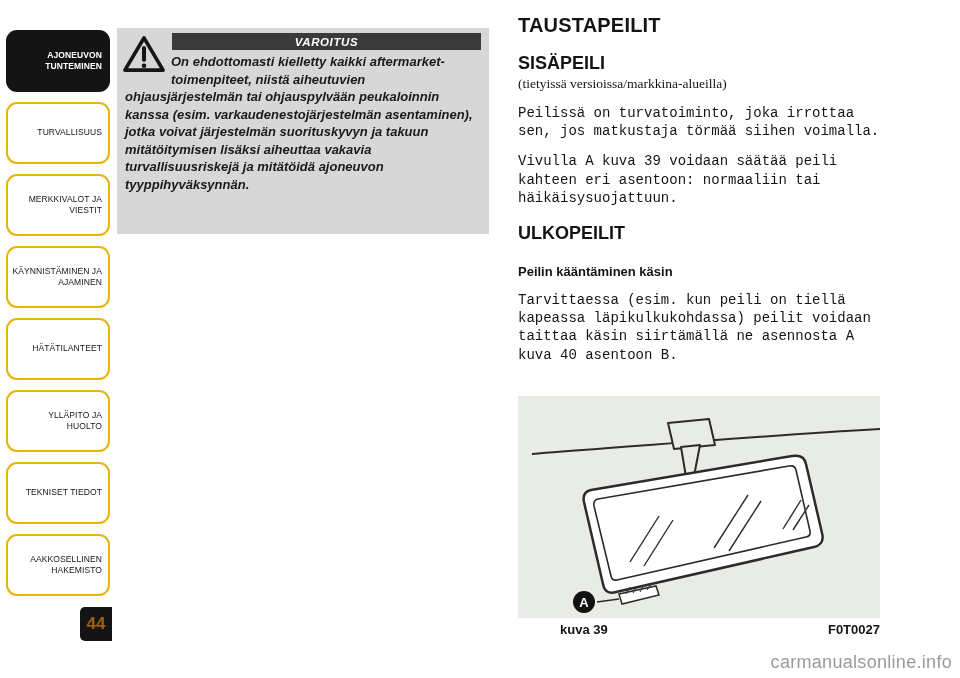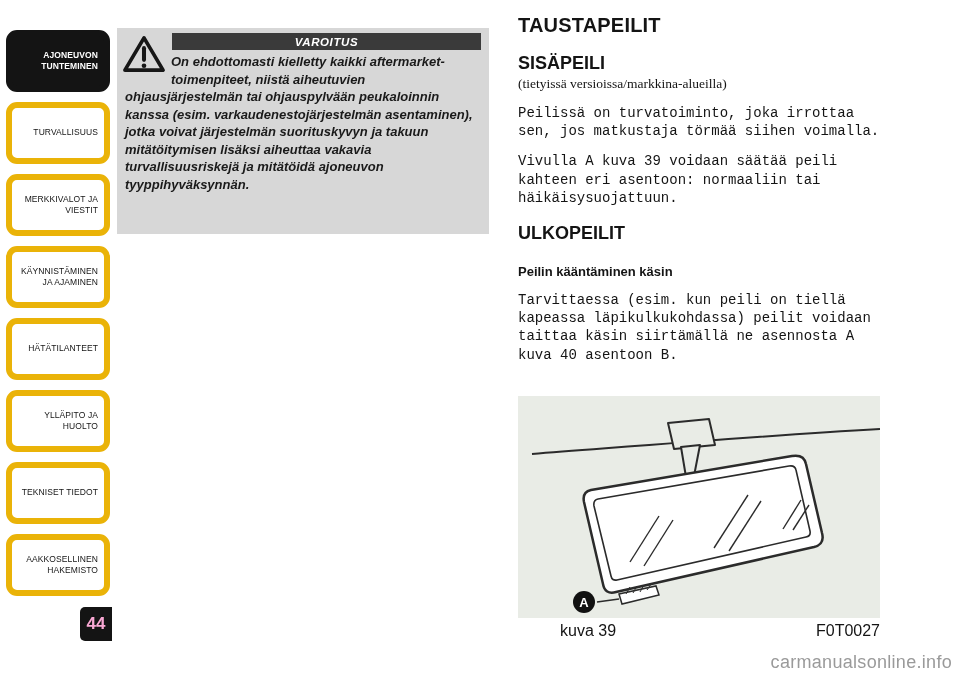--- a/index.html
+++ b/index.html
@@ -2,26 +2,26 @@
 <html><head>
 <meta charset="utf-8">
 <style>
   * { margin:0; padding:0; box-sizing:border-box; }
   html,body { width:960px; height:678px; }
   body { background:#ffffff; font-family:"Liberation Sans", sans-serif; color:#141414; overflow:hidden; }
   .page { position:relative; width:960px; height:678px; background:#ffffff; }
 
   
   .sidebar { position:absolute; left:6px; top:30px; width:104px; display:flex; flex-direction:column; gap:10px; }
-  .tab { height:62px; border:6px solid #eab308; border-radius:11px; background:#ffffff;
+  .tab { height:62px; border:2px solid #eab308; border-radius:11px; background:#ffffff;
          display:flex; align-items:center; justify-content:flex-end; text-align:right;
          padding:2px 6px 2px 4px; font-size:8.5px; line-height:1.35; color:#141414; letter-spacing:0.1px; }
   .tab.active { background:#141414; border-color:#141414; color:#ffffff; font-weight:bold; }
   .page-num { position:absolute; left:80px; top:607px; width:32px; height:34px; background:#141414;
-              color:#f9a8d4; font-size:17px; font-weight:bold; display:flex; align-items:center;
+              color:#a16207; font-size:17px; font-weight:bold; display:flex; align-items:center;
               justify-content:center; border-radius:5px 0 0 5px; }
 
   
   .warning { position:absolute; left:117px; top:28px; width:372px; height:206px; background:#d7d7d7; padding:5px 8px 8px 8px; }
   .warning-header { margin-left:47px; height:17px; background:#3a3a3a; color:#ffffff; font-style:italic;
                     font-weight:bold; font-size:11.5px; display:flex; align-items:center; justify-content:center;
                     letter-spacing:0.6px; }
   .warning-triangle { position:absolute; left:5px; top:6px; }
   .warning-body { font-weight:bold; font-style:italic; font-size:13px; line-height:1.35; margin-top:3px; color:#1a1a1a; }
   .w-float { float:left; width:46px; height:30px; }
@@ -31,21 +31,21 @@
   .content-title { font-size:20px; font-weight:bold; letter-spacing:0.2px; }
   .section-head { font-size:18px; font-weight:bold; margin-top:16px; }
   .note { font-family:"Liberation Serif", serif; font-size:13.5px; margin-top:2px; }
   .content p { font-family:Liberation Mono, monospace; font-size:14px; line-height:1.3; margin-top:12px; max-width:372px; }
   .subhead { font-size:13px; font-weight:bold; margin-top:20px; }
 
   
   .figure { position:absolute; left:518px; top:396px; width:362px; height:222px; background:#e9ece6; }
   .figure svg { width:100%; height:100%; display:block; }
   .fig-caption-row { position:absolute; left:518px; top:622px; width:362px; display:flex;
-                     justify-content:space-between; font-size:16px; font-weight:normal; color:#141414; }
+                     justify-content:space-between; font-size:13px; font-weight:bold; color:#141414; }
   .fig-caption-row .kuva { margin-left:42px; }
 
   
   .watermark { position:absolute; right:8px; bottom:5px; font-size:18px; color:#9a9a9a; letter-spacing:0.3px; }
 </style>
 </head>
 <body>
 
 <div class="page">
 

